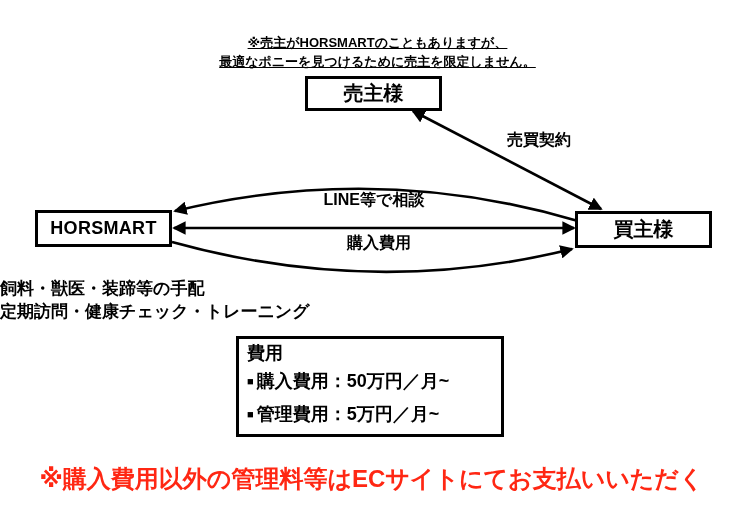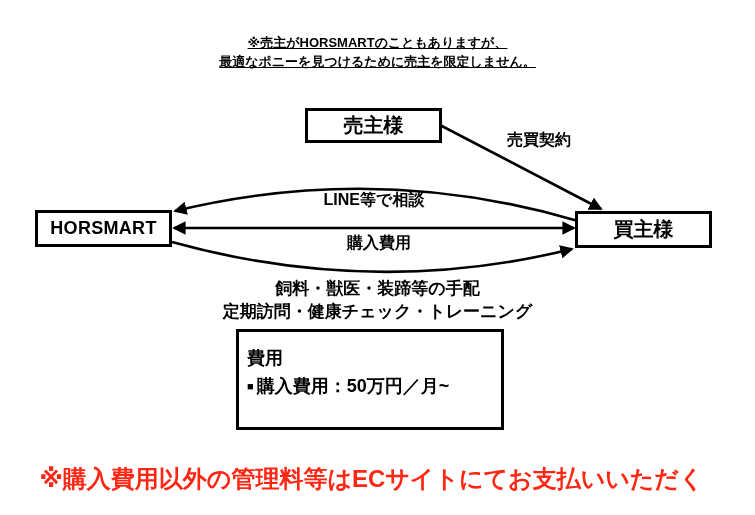--- a/index.html
+++ b/index.html
@@ -18,21 +18,21 @@
   .node {
     position: absolute;
     border: 3px solid #000000;
     background: #ffffff;
     box-sizing: border-box;
     display: flex;
     align-items: center;
     justify-content: center;
     white-space: nowrap;
   }
-  .node-seller  { left: 305px; top: 76px;  width: 137px; height: 35px; font-size: 20px; margin-top: 32px; }
+  .node-seller  { left: 305px; top: 76px;  width: 137px; height: 35px; font-size: 20px; }
   .node-company { left: 35px;  top: 210px; width: 137px; height: 37px; font-size: 18px; letter-spacing: 0.3px; }
   .node-buyer   { left: 575px; top: 211px; width: 137px; height: 37px; font-size: 20px; text-align: center; }
 
   .note {
     position: absolute;
     left: 0; top: 33px; width: 755px;
     text-align: center;
     font-size: 13px;
     line-height: 19px;
     text-decoration: underline;
@@ -44,33 +44,33 @@
     font-size: 16px;
     white-space: nowrap;
   }
   .label-sales   { left: 539px; top: 140px; }
   .label-consult { left: 374px; top: 200px; }
   .label-mgmt    { left: 379px; top: 243px; }
 
   .services {
     position: absolute;
     left: 0; top: 277px; width: 755px;
-    text-align: center;
+    text-align: left;
     font-size: 17px;
     line-height: 23px;
   }
 
   .cost {
     position: absolute;
-    left: 236px; top: 329px;
+    left: 236px; top: 336px;
     width: 268px; height: 101px;
     border: 3px solid #000000;
     box-sizing: border-box;
     background: #ffffff;
-    padding: 14px 8px;
+    padding: 2px 8px;
     font-size: 18px;
   }
   .cost-title { line-height: 24px; }
   .cost-item  { line-height: 33px; white-space: nowrap; }
   .bullet { font-size: 11px; margin-right: 3px; vertical-align: 2px; }
 
   .footnote {
     position: absolute;
     left: 4px; top: 463px; width: 735px;
     text-align: center;
@@ -121,17 +121,20 @@
   <div class="services">
     <div>飼料・獣医・装蹄等の手配</div>
     <div>定期訪問・健康チェック・トレーニング</div>
   </div>
 
   <div class="cost">
     <div class="cost-title">費用</div>
     <div class="cost-item">
       <span class="bullet">■</span><span>購入費用：50万円／月~</span>
     </div>
+    <div class="cost-item">
+      <span class="bullet">■</span><span>管理費用：5万円／月~</span>
+    </div>
   </div>
 
   <div class="footnote">※購入費用以外の管理料等はECサイトにてお支払いいただく</div>
 
 </div>
 
 </body></html>

